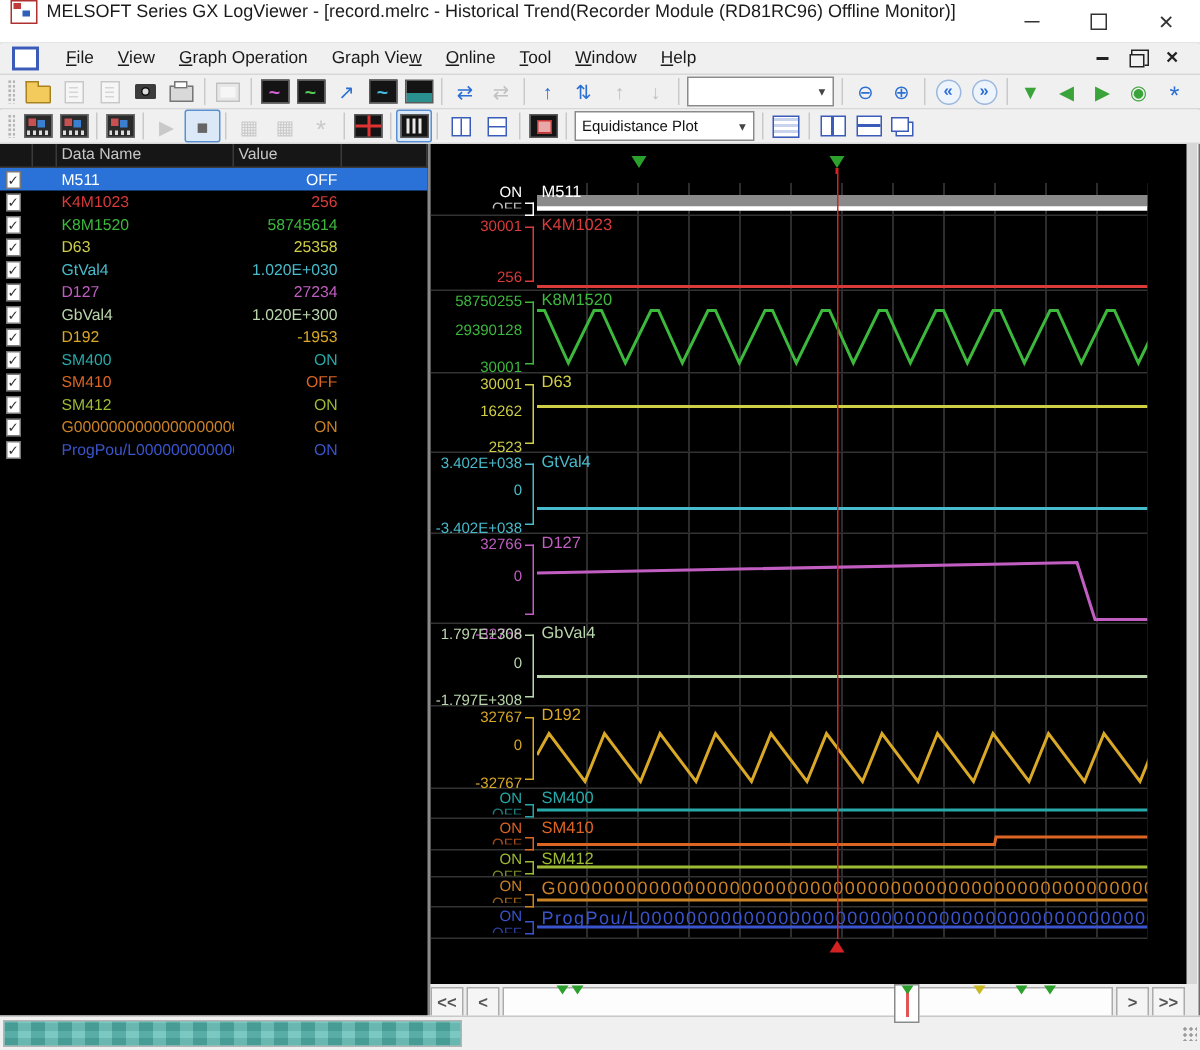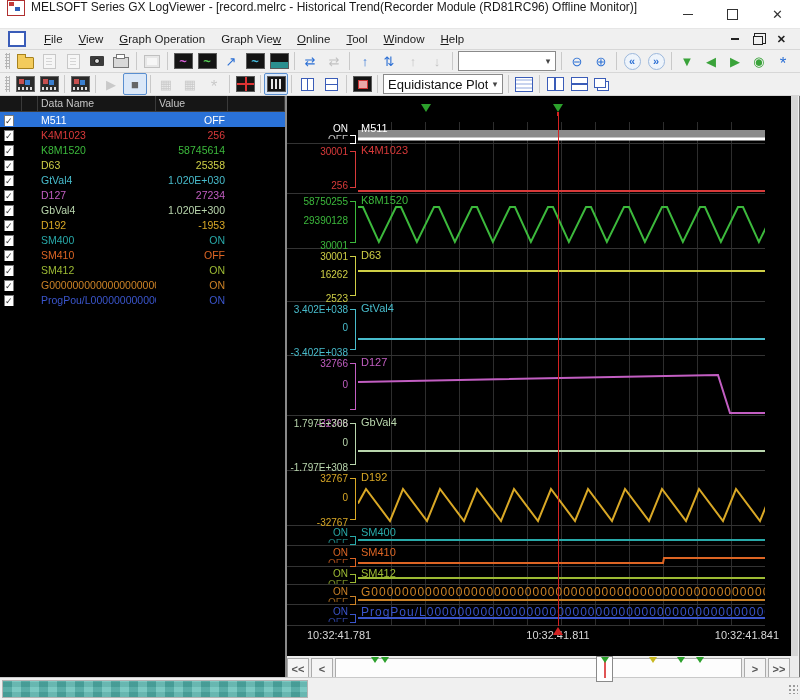--- a/index.html
+++ b/index.html
@@ -55,21 +55,21 @@
   .i-grid2v::before{content:"";position:absolute;left:5px;top:0;bottom:0;width:1px;background:#3a5cb8;}
   .i-grid2h{width:11px;height:11px;border:1px solid #3a5cb8;position:relative;background:#fff;}
   .i-grid2h::before{content:"";position:absolute;top:5px;left:0;right:0;height:1px;background:#3a5cb8;}
   .i-redsq{width:17px;height:14px;background:#141414;border:1px solid #5a5a5a;position:relative;}
   .i-redsq::before{content:"";position:absolute;top:3px;left:4px;width:8px;height:7px;background:#e8a8a8;border:1px solid #c33;}
   .i-table{width:16px;height:13px;border:1px solid #3a5cb8;background:repeating-linear-gradient(0deg,#fff 0 2px,#c8d4ee 2px 4px);}
   .i-splitv{width:15px;height:12px;border:1px solid #3a5cb8;background:linear-gradient(90deg,#fff 0 6px,#3a5cb8 6px 8px,#fff 8px);}
   .i-splith{width:15px;height:12px;border:1px solid #3a5cb8;background:linear-gradient(0deg,#fff 0 5px,#3a5cb8 5px 7px,#fff 7px);}
   .i-cascade{width:10px;height:8px;border:1px solid #3a5cb8;background:#fff;box-shadow:3px 3px 0 -1px #fff,3px 3px 0 0 #3a5cb8;margin:-3px 4px 0 -2px;}
   .combo{display:inline-flex;align-items:center;height:18px;background:#fff;border:1px solid #8a8a8a;margin:0 2px;flex:none;}
-  .combo .v{flex:1;padding:0 4px;font-size:13px;white-space:nowrap;overflow:hidden;}
+  .combo .v{flex:1;padding:0 4px;font-size:10px;white-space:nowrap;overflow:hidden;}
   .combo .a{width:14px;text-align:center;color:#444;font-size:9px;}
   
   .main{display:flex;height:586px;}
   .left-panel{width:287px;background:#000;border-right:2px solid #8a8a8a;box-sizing:border-box;display:flex;flex-direction:column;}
   .thead{display:flex;height:15px;background:#161616;border-bottom:1px solid #3a3a3a;color:#c6c6c6;flex:none;}
   .thead .hc{border-right:1px solid #3a3a3a;box-sizing:border-box;padding:1px 3px;font-size:10.5px;overflow:hidden;white-space:nowrap;}
   .trow{display:flex;height:15px;align-items:center;color:#ccc;flex:none;}
   .trow.selected{background:#2a72d8;}
   .tc{box-sizing:border-box;padding:0 3px;font-size:10.5px;white-space:nowrap;overflow:hidden;}
   .cbx{width:10px;height:10px;background:#fff;border:1px solid #7a7a7a;font-size:9px;line-height:9px;text-align:center;color:#333;margin-left:4px;}
@@ -575,25 +575,20 @@
               <svg width="407" height="21" viewBox="0 0 407 21">
                 <polyline points="0,13 407,13" fill="none" stroke="#3a55cc" stroke-width="2"></polyline>
               </svg>
             </div>
           </div>
           <div class="tri" style="left: 134px; top: 8px;"></div>
           <div class="tri" style="left: 266px; top: 8px;"></div>
           <div style="position: absolute; width: 2px; height: 4px; background: rgb(212, 34, 34); z-index: 6; left: 270px; top: 16px;"></div>
           <div class="cursorline" style="left: 271px; top: 20px; height: 510px;"></div>
           <div class="tri up" style="left: 266px; top: 531px;"></div>
-          <div class="timerow">
-            <span style="left: 20px;">10:32:41.781</span>
-            <span style="left: 271px; transform: translateX(-50%);">10:32:41.811</span>
-            <span style="right: 12px;">10:32:41.841</span>
-          </div>
         </div>
       <div class="hscroll" id="hscroll">
           <span class="sbtn" style="left: 0px;">&lt;&lt;</span>
           <span class="sbtn" style="left: 24px;">&lt;</span>
           <span class="sbtn" style="left: 457px;">&gt;</span>
           <span class="sbtn" style="left: 481px;">&gt;&gt;</span>
           <div class="strack"></div>
           <div class="tri sm" style="left: 84px; top: 1px; z-index: 3;"></div>
           <div class="tri sm" style="left: 94px; top: 1px; z-index: 3;"></div>
           <div class="tri sm" style="left: 314px; top: 1px; z-index: 3;"></div>

